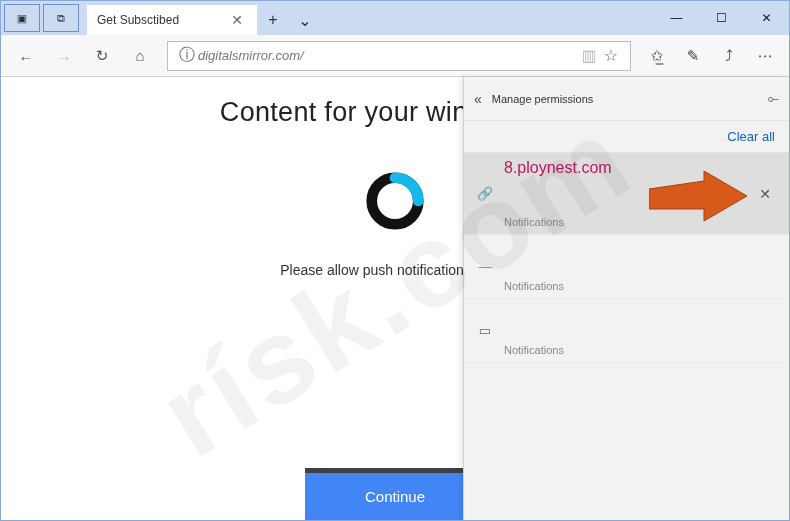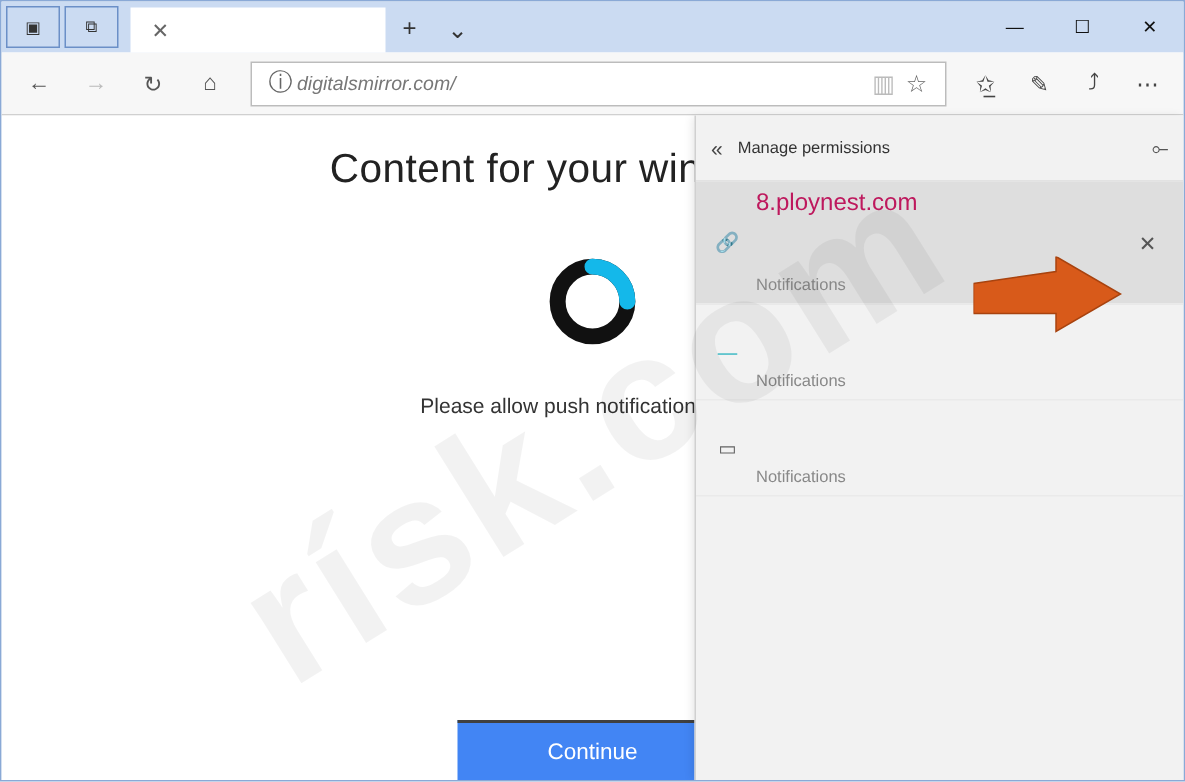--- a/index.html
+++ b/index.html
@@ -17,21 +17,21 @@
     .nav-btn { width: 34px; height: 34px; display: flex; align-items: center; justify-content: center; color: #555; font-size: 15px; }
     .addr { flex: 1; height: 30px; border: 1px solid #bcbcbc; background: #fff; display: flex; align-items: center; padding: 0 8px; margin: 0 6px; }
     .addr input { border: none; outline: none; flex: 1; font-size: 13px; color: #777; font-style: italic; }
     .addr-ic { width: 22px; display: flex; align-items: center; justify-content: center; color: #666; }
     .ico-btn { width: 32px; height: 34px; display: flex; align-items: center; justify-content: center; color: #444; font-size: 15px; }
     .content { position: absolute; top: 76px; left: 0; right: 0; bottom: 0; background: #fff; display: flex; flex-direction: column; align-items: center; }
     .headline { font-size: 27px; font-weight: 400; color: #222; margin-top: 20px; letter-spacing: 0.3px; }
     .spinner { width: 62px; height: 62px; margin-top: 42px; position: relative; }
     .spinner svg { width: 62px; height: 62px; }
     .subtext { font-size: 14px; color: #333; margin-top: 30px; }
-    .continue { position: absolute; bottom: 0; left: 50%; transform: translateX(-50%); width: 180px; height: 40px; background: #4285f4; color: #fff; display: flex; align-items: center; justify-content: center; font-size: 15px; border-top: 2px solid #404040; }
+    .continue { position: absolute; bottom: 0; left: 50%; transform: translateX(-50%); width: 180px; height: 52px; background: #4285f4; color: #fff; display: flex; align-items: center; justify-content: center; font-size: 15px; border-top: 5px solid #404040; }
     .panel { position: absolute; top: 76px; right: 0; width: 326px; bottom: 0; background: #f2f2f2; border-left: 1px solid #d0d0d0; box-shadow: -2px 0 6px rgba(0,0,0,0.1); z-index: 5; }
     .panel-head { height: 44px; display: flex; align-items: center; padding: 0 10px; border-bottom: 1px solid #e2e2e2; }
     .panel-back { font-size: 14px; color: #444; margin-right: 10px; }
     .panel-title { font-size: 11px; color: #333; flex: 1; }
     .panel-pin { font-size: 14px; color: #555; }
     .panel-bar { display: flex; justify-content: flex-end; padding: 8px 14px; border-bottom: 1px solid #e5e5e5; }
     .clear-all { color: #0c64c4; font-size: 13px; }
     .perm-list { }
     .perm-item { display: flex; align-items: center; padding: 6px 12px; border-bottom: 1px solid #eaeaea; position: relative; }
     .perm-item.hovered { background: #dedede; }
@@ -45,20 +45,21 @@
   </style>
 </head>
 <body>
 
 <div class="titlebar">
   <div class="tl-left-btns">
     <div class="tl-btn">▣</div>
     <div class="tl-btn">⧉</div>
   </div>
   <div class="tab">
+    <span class="tab-title">Get Subsctibed</span>
     <span class="tab-close">✕</span>
   </div>
   <div class="tab-add">+</div>
   <div class="tab-chev">⌄</div>
   <div class="win-btns">
     <div class="win-btn">—</div>
     <div class="win-btn">☐</div>
     <div class="win-btn">✕</div>
   </div>
 </div>
@@ -91,20 +92,23 @@
   <div class="subtext">Please allow push notifications in ord</div>
   <div class="continue">Continue</div>
 </div>
 
 <div class="panel">
   <div class="panel-head">
     <span class="panel-back">«</span>
     <span class="panel-title">Manage permissions</span>
     <span class="panel-pin">⟜</span>
   </div>
+  <div class="panel-bar">
+    <span class="clear-all">Clear all</span>
+  </div>
   <div class="perm-list">
     <div class="perm-item hovered">
       <span class="perm-ic">🔗</span>
       <div class="perm-txt">
         <div class="perm-domain">8.ploynest.com</div>
         <div class="perm-sub">Notifications</div>
       </div>
       <span class="perm-x">✕</span>
     </div>
     <div class="perm-item">

